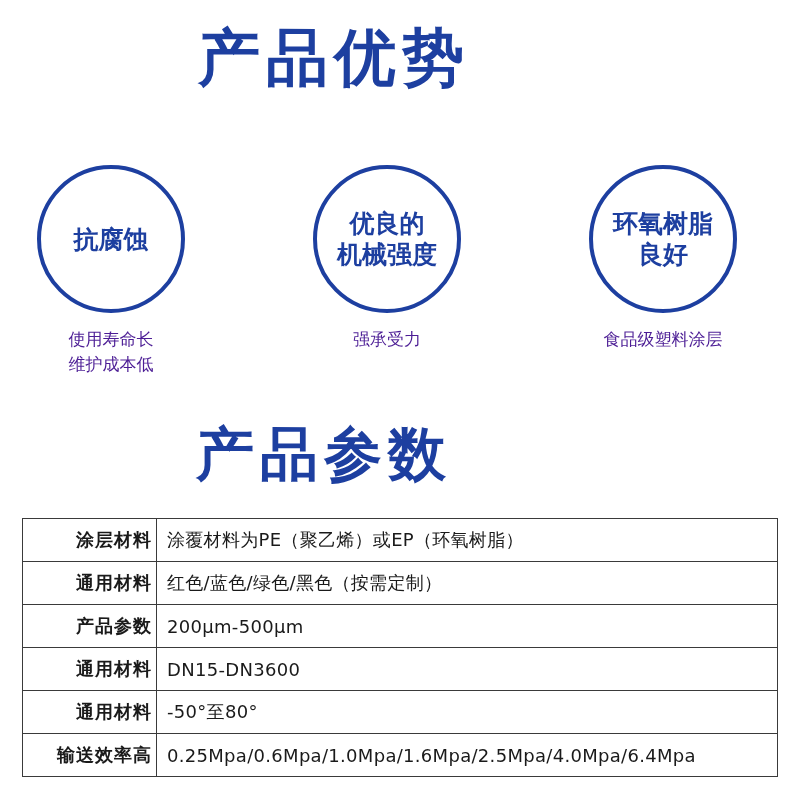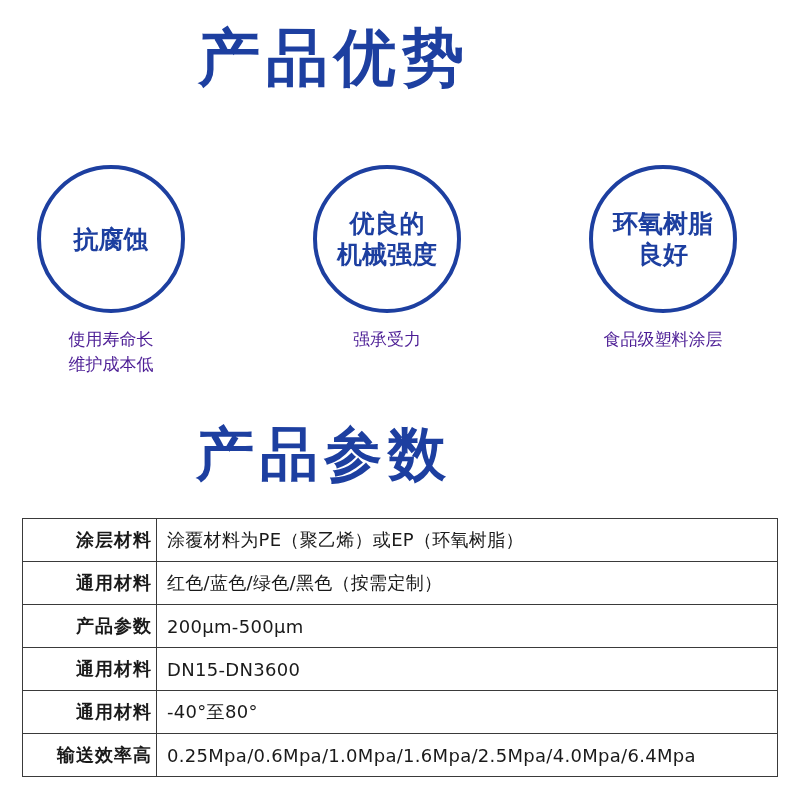--- a/index.html
+++ b/index.html
@@ -171,21 +171,21 @@
       <tr>
         <td class="label">产品参数</td>
         <td class="value">200μm-500μm</td>
       </tr>
       <tr>
         <td class="label">通用材料</td>
         <td class="value">DN15-DN3600</td>
       </tr>
       <tr>
         <td class="label">通用材料</td>
-        <td class="value">-40°至80°</td>
+        <td class="value">-50°至80°</td>
       </tr>
       <tr>
         <td class="label">输送效率高</td>
         <td class="value">0.25Mpa/0.6Mpa/1.0Mpa/1.6Mpa/2.5Mpa/4.0Mpa/6.4Mpa</td>
       </tr>
     </tbody>
   </table>
 
 </div>
 

